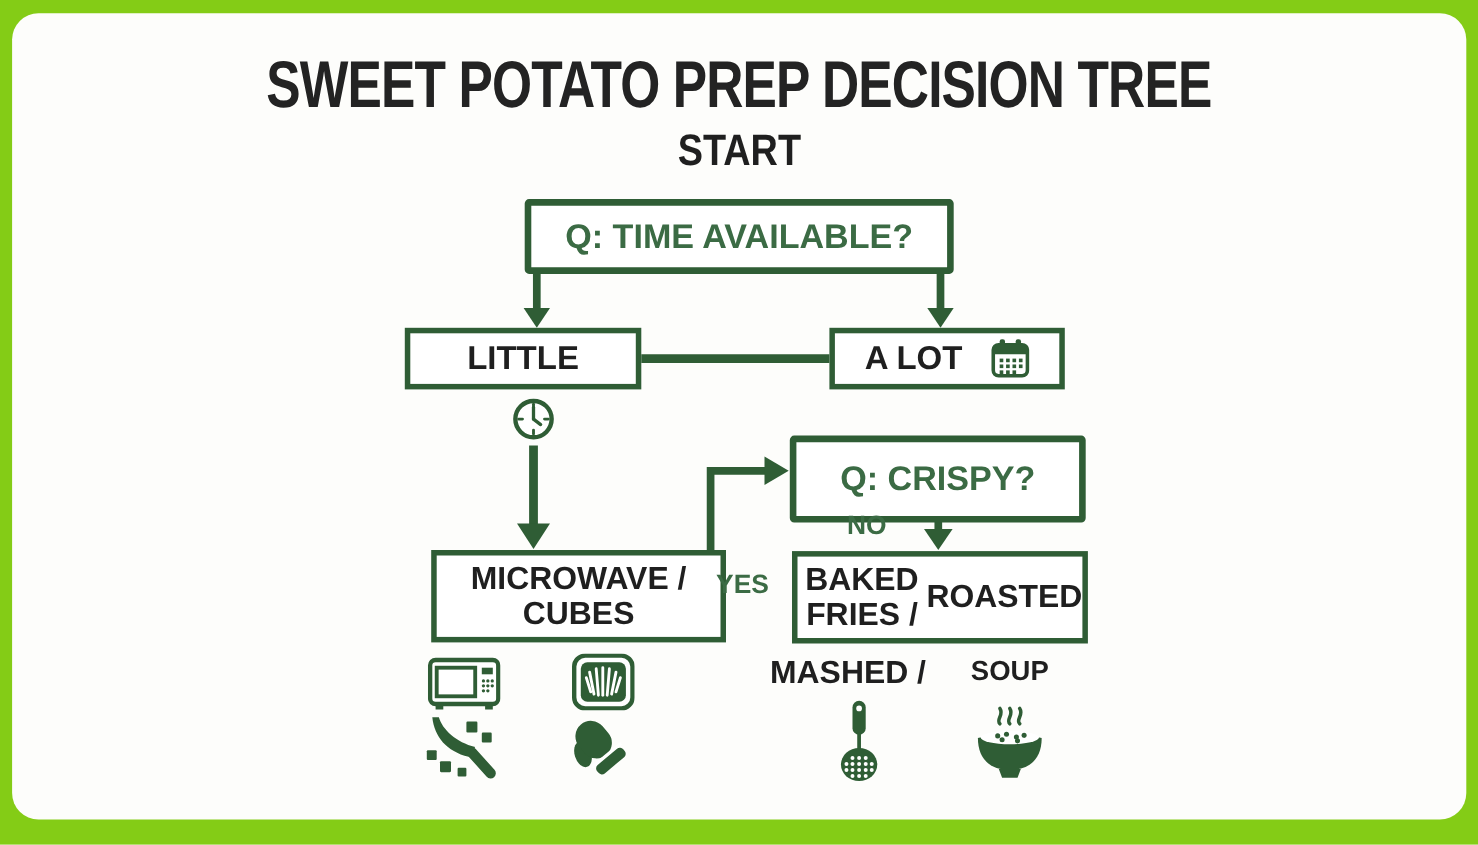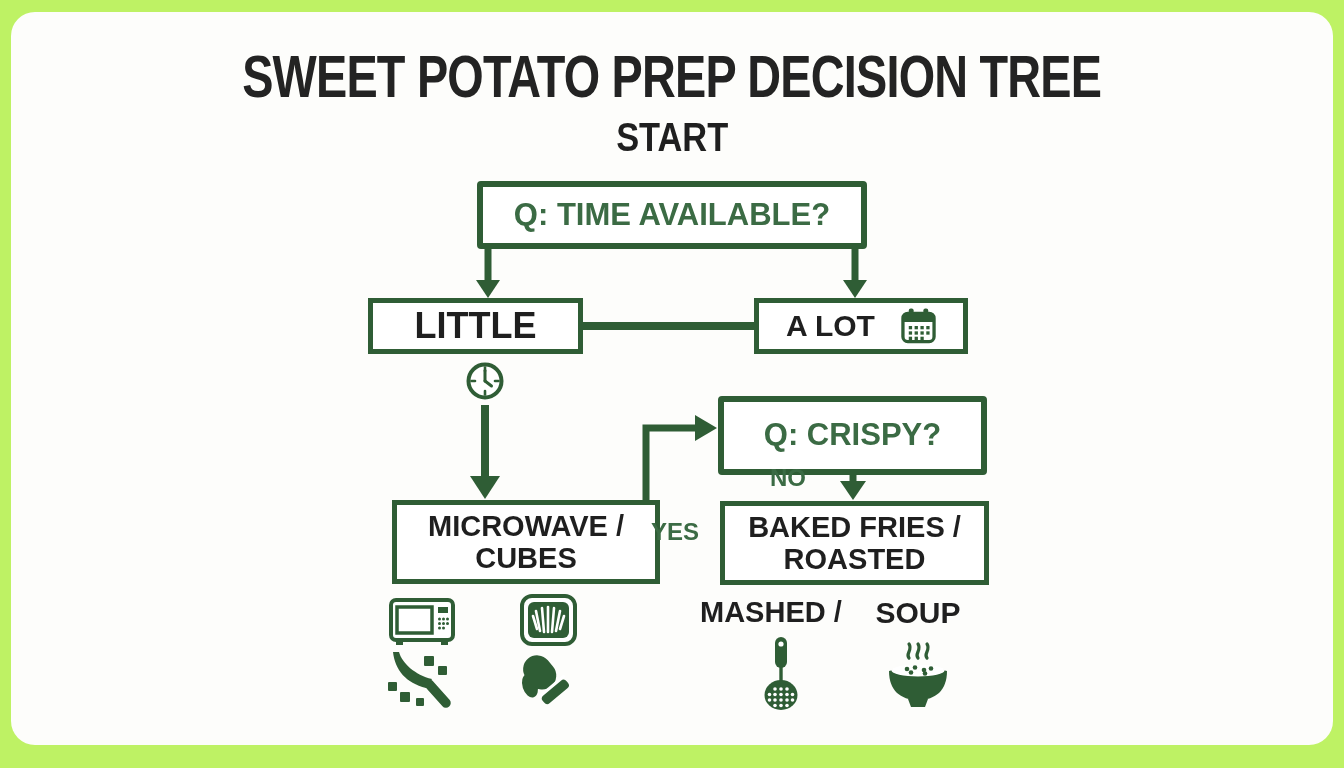--- a/index.html
+++ b/index.html
@@ -1,18 +1,18 @@
 <!DOCTYPE html>
 <html><head>
 <meta charset="utf-8">
 <style>
   html,body{margin:0;padding:0;background:#ffffff;}
   .canvas{
     position:relative;width:1344px;height:768px;overflow:hidden;
-    background:#bef264;
+    background:#84cc16;
     font-family:"Liberation Sans", sans-serif;
     font-weight:bold;
   }
   .inner{
     position:absolute;left:11px;top:12px;right:11px;bottom:23px;
     background:#fdfdfb;border-radius:24px;
   }
   .abs{position:absolute;}
   .ctr{left:0;right:0;text-align:center;}
   .cond{display:inline-block;transform:scaleX(0.78);transform-origin:center;white-space:nowrap;}
@@ -63,21 +63,21 @@
 
       <line x1="853" y1="460" x2="853" y2="483" stroke-width="7"></line>
       <polygon points="840,481 866,481 853,500" stroke="none"></polygon>
     </g>
   </svg>
 
   <div class="box qbox" style="left:477px;top:181px;width:390px;height:68px;font-size:31px;">
     <span>Q: TIME AVAILABLE?</span>
   </div>
 
-  <div class="box" style="left:368px;top:298px;width:215px;height:56px;font-size:36px;">
+  <div class="box" style="left:368px;top:298px;width:215px;height:56px;font-size:30px;">
     <span>LITTLE</span>
   </div>
 
   <div class="box" style="left:754px;top:298px;width:214px;height:56px;font-size:30px;gap:26px;">
     <span>A LOT</span>
     <svg width="35" height="38" viewBox="0 0 36 38">
       <rect x="8" y="1" width="5" height="8" rx="2" fill="#2f5d35"></rect>
       <rect x="23" y="1" width="5" height="8" rx="2" fill="#2f5d35"></rect>
       <rect x="2" y="6" width="32" height="29" rx="5" fill="#ffffff" stroke="#2f5d35" stroke-width="3.4"></rect>
       <path d="M2,15 v-4 a5,5 0 0 1 5,-5 h22 a5,5 0 0 1 5,5 v4 Z" fill="#2f5d35"></path>
@@ -99,36 +99,36 @@
 
   <div class="box qbox" style="left:718px;top:396px;width:269px;height:79px;font-size:31px;">
     <span>Q: CRISPY?</span>
   </div>
 
   <div class="box" style="left:350px;top:500px;width:268px;height:84px;font-size:29px;flex-direction:column;margin-left:42px;">
     <span>MICROWAVE /</span>
     <span>CUBES</span>
   </div>
 
-  <div class="box" style="left:720px;top:501px;width:269px;height:84px;font-size:29px;flex-direction:column;">
+  <div class="box" style="left:720px;top:501px;width:269px;height:84px;font-size:29px;flex-direction:row;">
     <span>BAKED FRIES /</span>
     <span>ROASTED</span>
   </div>
 
   <div class="lbl" style="left:651px;top:518px;">
     <span>YES</span>
   </div>
   <div class="lbl" style="left:770px;top:464px;">
     <span>NO</span>
   </div>
 
   <div class="lbl blk" style="left:700px;top:596px;width:170px;text-align:left;font-size:29px;">
     <span>MASHED /</span>
   </div>
-  <div class="lbl blk" style="left:853px;top:596px;width:130px;text-align:center;font-size:30px;">
+  <div class="lbl blk" style="left:853px;top:596px;width:130px;text-align:center;font-size:25px;">
     <span>SOUP</span>
   </div>
 
   <svg class="icon" style="left:463px;top:359px;" width="44" height="44" viewBox="0 0 44 44">
     <circle cx="22" cy="22" r="16.5" fill="#ffffff" stroke="#2f5d35" stroke-width="4"></circle>
     <g stroke="#2f5d35" stroke-width="2.6" stroke-linecap="round">
       <line x1="22" y1="8.5" x2="22" y2="12"></line>
       <line x1="32" y1="22" x2="35.5" y2="22"></line>
       <line x1="22" y1="32" x2="22" y2="35.5"></line>
       <line x1="8.5" y1="22" x2="12" y2="22"></line>

